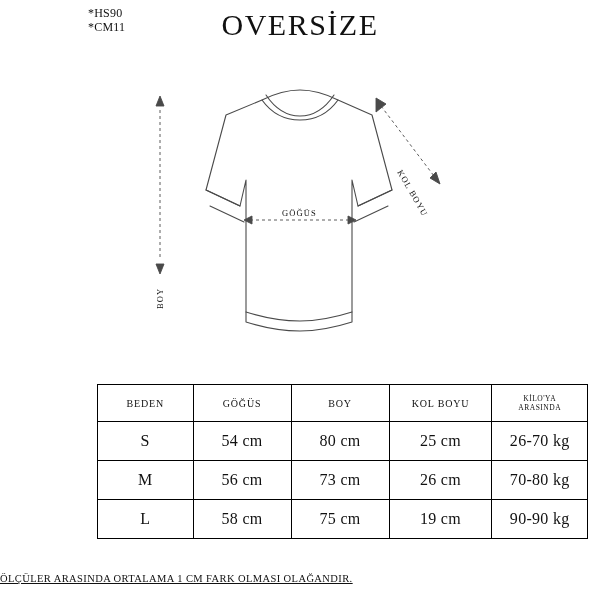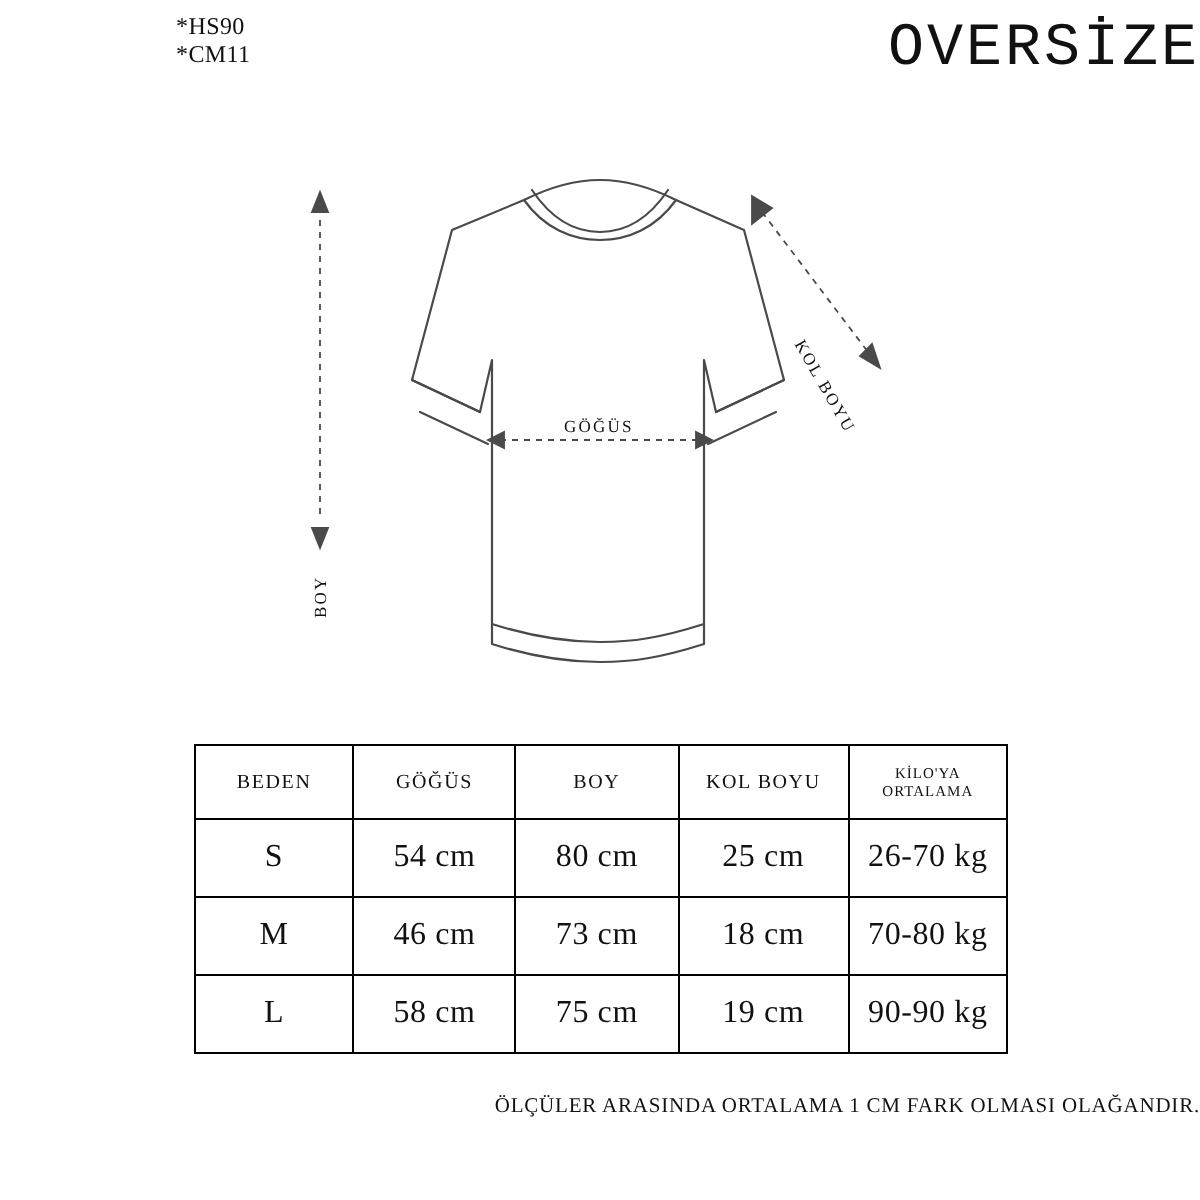--- a/index.html
+++ b/index.html
@@ -25,22 +25,22 @@
     font-size: 12px;
     line-height: 14px;
     color: #111;
     letter-spacing: .2px;
   }
   .title {
     position: absolute;
     left: 0;
     right: 0;
     top: 8px;
-    text-align: right;
-    font-family: Liberation Mono, monospace;
+    text-align: center;
+    font-family: Liberation Serif, serif;
     font-size: 30px;
     letter-spacing: 1.5px;
     color: #111;
   }
 
   
   .illo {
     position: absolute;
     left: 0;
     top: 60px;
@@ -66,22 +66,22 @@
   #label-kol {
     left: 404px; top: 108px;
     transform: rotate(60deg);
     transform-origin: left top;
   }
 
   
   .table-wrap {
     position: absolute;
     left: 97px;
-    top: 372px;
-    width: 407px;
+    top: 384px;
+    width: 491px;
   }
   table {
     border-collapse: collapse;
     width: 100%;
     table-layout: fixed;
   }
   th, td {
     border: 1px solid #000;
     text-align: center;
     vertical-align: middle;
@@ -111,26 +111,27 @@
   col.c1 { width: 19.5%; }
   col.c2 { width: 20%; }
   col.c3 { width: 20%; }
   col.c4 { width: 21%; }
   col.c5 { width: 19.5%; }
 
   .footnote {
     position: absolute;
     left: 0;
     right: 0;
-    top: 548px;
-    text-align: right;
+    top: 573px;
+    text-align: left;
     font-family: "Liberation Serif", serif;
     font-size: 10.5px;
     letter-spacing: .4px;
     color: #111;
+    text-decoration: underline;
   }
 </style>
 </head>
 <body>
 
 <div class="codes">
   <div>*HS90</div>
   <div>*CM11</div>
 </div>
 
@@ -202,37 +203,37 @@
         <col class="c5">
     </colgroup>
     <thead>
       <tr>
         <th>BEDEN</th>
         <th>GÖĞÜS</th>
         <th>BOY</th>
         <th>KOL BOYU</th>
         <th class="small">
           <div>KİLO'YA</div>
-          <div>ORTALAMA</div>
+          <div>ARASINDA</div>
         </th>
       </tr>
     </thead>
     <tbody>
       <tr>
         <td class="size">S</td>
         <td>54 cm</td>
         <td>80 cm</td>
         <td>25  cm</td>
         <td>26-70 kg</td>
       </tr>
       <tr>
         <td class="size">M</td>
-        <td>46 cm</td>
+        <td>56 cm</td>
         <td>73 cm</td>
-        <td>18 cm</td>
+        <td>26 cm</td>
         <td>70-80 kg</td>
       </tr>
       <tr>
         <td class="size">L</td>
         <td>58 cm</td>
         <td>75 cm</td>
         <td>19 cm</td>
         <td>90-90 kg</td>
       </tr>
     </tbody>

